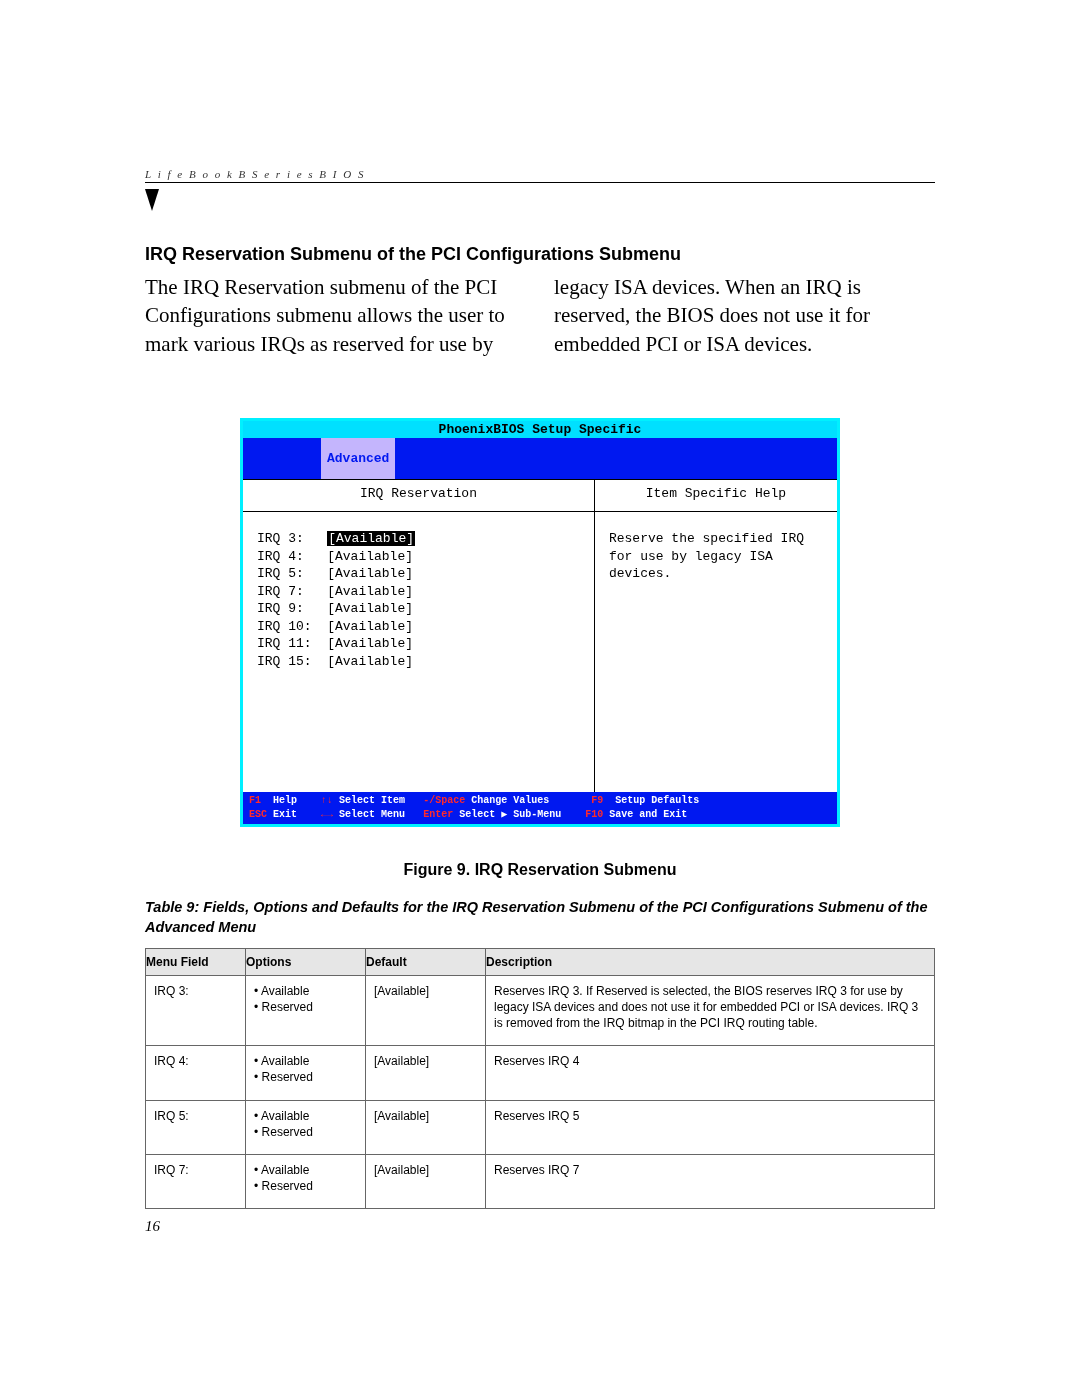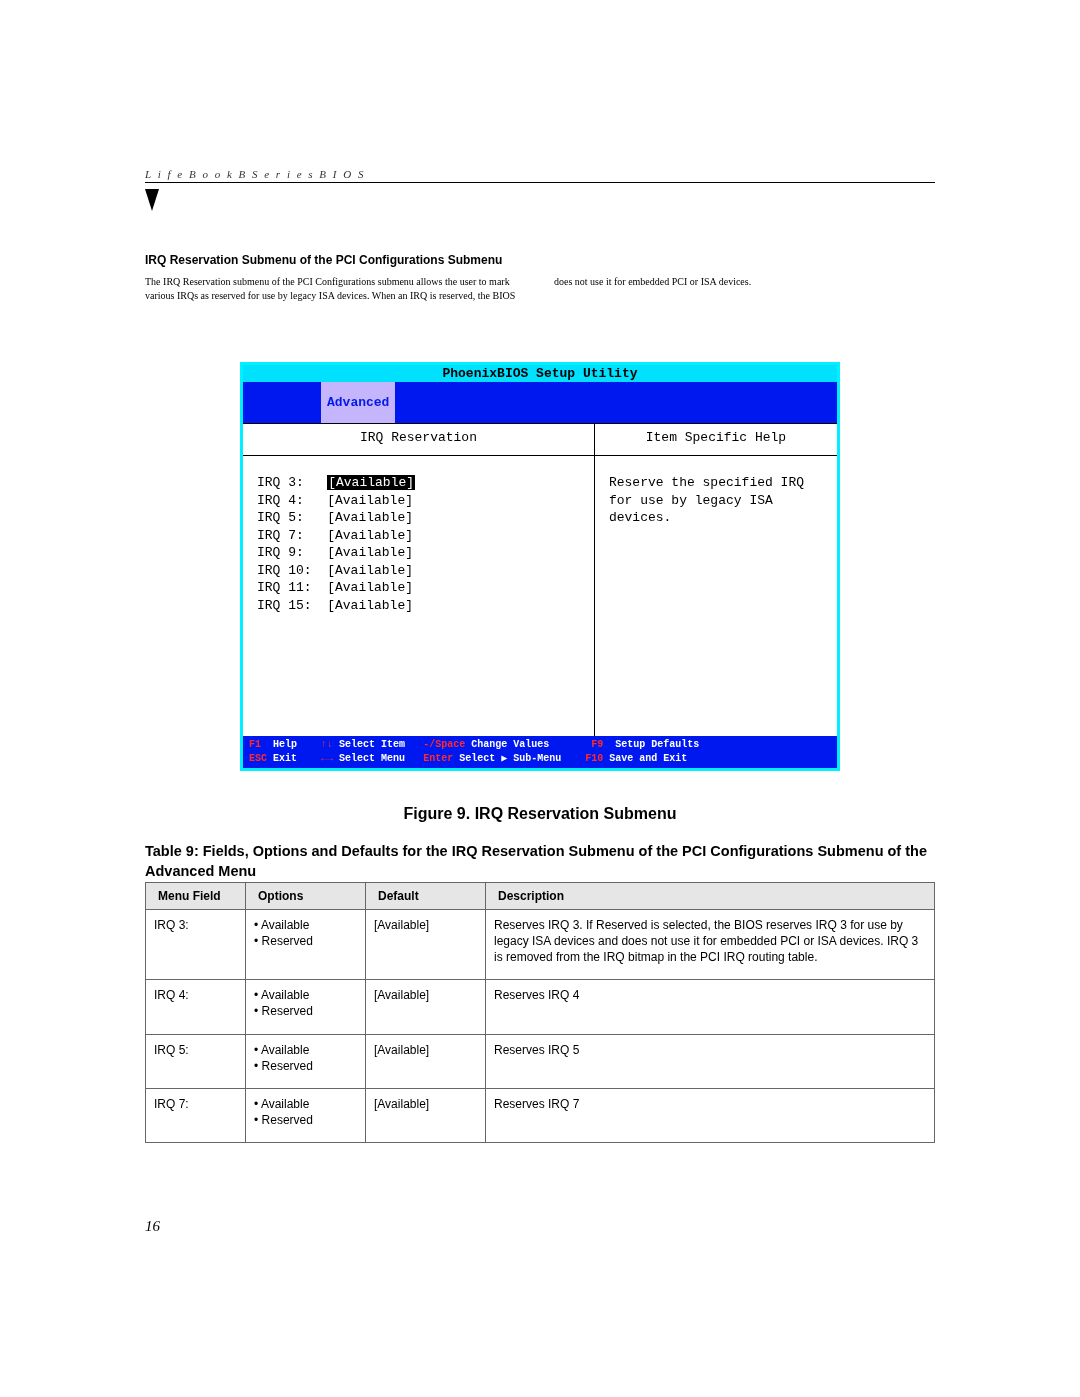--- a/index.html
+++ b/index.html
@@ -31,27 +31,27 @@
     width: 0; height: 0;
     border-left: 7px solid transparent;
     border-right: 7px solid transparent;
     border-top: 22px solid #000;
     vertical-align: top;
     margin-right: 4px;
   }
   .h2 {
     font-family: Arial, Helvetica, sans-serif;
     font-weight: bold;
-    font-size: 12px;
-    margin: 42px 0 8px 0;
+    font-size: 18px;
+    margin: 33px 0 8px 0;
   }
   .body-cols {
     column-count: 2;
     column-gap: 28px;
-    font-size: 10px;
+    font-size: 21px;
     line-height: 1.35;
     font-family: "Minion Pro", "Times New Roman", serif;
   }
   .bios-frame {
     margin: 60px auto 0 auto;
     width: 600px;
     border: 3px solid #00f0ff;
     font-family: "Courier New", monospace;
     font-size: 13px;
     background: #fff;
@@ -123,33 +123,35 @@
     font-family: Arial, Helvetica, sans-serif;
     font-weight: bold;
     font-size: 16px;
     margin: 34px 0 18px 0;
   }
   .table-title {
     font-family: Arial, Helvetica, sans-serif;
     font-weight: bold;
     font-size: 14.5px;
     line-height: 1.4;
+    margin-bottom: 10px;
+    font-style: italic;
   }
   table.fields {
     width: 100%;
     border-collapse: collapse;
     font-family: Arial, Helvetica, sans-serif;
     font-size: 12px;
   }
   table.fields th {
     background: #e6e6e6;
     text-align: left;
     font-weight: bold;
     border: 1px solid #666;
-    padding: 6px 12px;
+    padding: 6px 0;
   }
   table.fields td {
     border: 1px solid #666;
     padding: 7px 8px 14px 8px;
     vertical-align: top;
     line-height: 1.35;
   }
   .bullets { list-style: none; padding: 0; margin: 0; }
   .bullets li::before { content: "•  "; }
   .pgnum {
@@ -168,21 +170,21 @@
 <body>
 
 <div class="page">
   <div class="header-line">L i f e B o o k   B   S e r i e s   B I O S</div>
   <span class="wedge"></span>
 
   <div class="h2">IRQ Reservation Submenu of the PCI Configurations Submenu</div>
   <div class="body-cols">The IRQ Reservation submenu of the PCI Configurations submenu allows the user to mark various IRQs as reserved for use by legacy ISA devices. When an IRQ is reserved, the BIOS does not use it for embedded PCI or ISA devices.</div>
 
   <div class="bios-frame">
-    <div class="bios-title">PhoenixBIOS Setup Utility</div>
+    <div class="bios-title">PhoenixBIOS Setup Specific</div>
     <div class="bios-tabs">
       <span class="tab-spacer"></span>
       <span class="tab-active">Advanced</span>
     </div>
     <div class="bios-main">
       <div class="bios-left">
         <div class="panel-header">IRQ Reservation</div>
         <div class="panel-body" id="irq-list"><div class="irq-row">IRQ 3:   <span class="sel">[Available]</span></div><div class="irq-row">IRQ 4:   [Available]</div><div class="irq-row">IRQ 5:   [Available]</div><div class="irq-row">IRQ 7:   [Available]</div><div class="irq-row">IRQ 9:   [Available]</div><div class="irq-row">IRQ 10:  [Available]</div><div class="irq-row">IRQ 11:  [Available]</div><div class="irq-row">IRQ 15:  [Available]</div></div>
       </div>
       <div class="bios-right">

